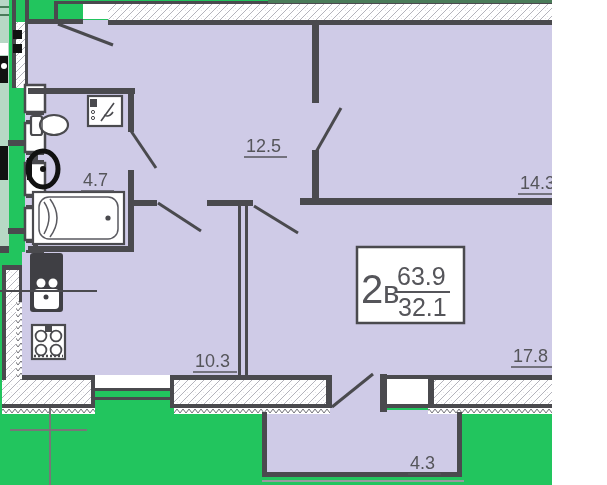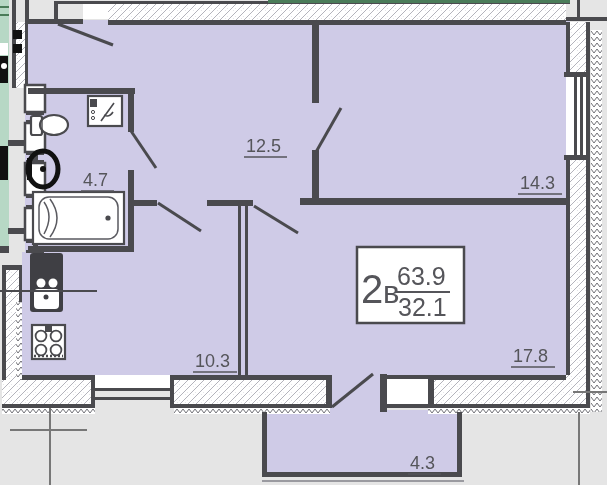--- a/index.html
+++ b/index.html
@@ -1,16 +1,16 @@
 <!DOCTYPE html>
 <html style="--room_fill: #cfcbe7; --wall: #4a4a4e; --neighbor_fill: #b7d8c5; --neighbor_line: #4a7c59; --text: #55555a; --hatch: #b4b4bc; --axis: #777777; --fixture_black: #111111;"><head>
 <meta charset="utf-8">
 <style>
   html,body{margin:0;padding:0;background:#ffffff;}
-  .stage{width:607px;height:485px;position:relative;background:#e5e5e5;overflow:hidden;}
+  .stage{width:552px;height:485px;position:relative;background:#22c55e;overflow:hidden;}
   svg{display:block;}
   .wall{fill:var(--wall);}
   .hatch{fill:url(#hatch);}
   .zig{fill:url(#zigzag);}
   .room{fill:var(--room_fill);}
   .white{fill:#ffffff;}
   .green{fill:var(--neighbor_fill);}
   .greenline{fill:var(--neighbor_line);}
   .door{stroke:var(--wall);stroke-width:3;stroke-linecap:butt;fill:none;}
   .fx{stroke:var(--wall);stroke-width:2.2;fill:#ffffff;}

